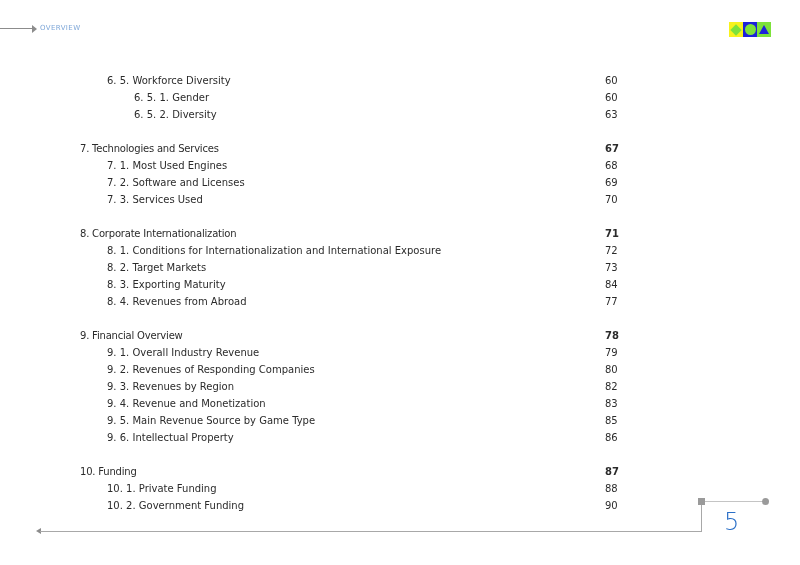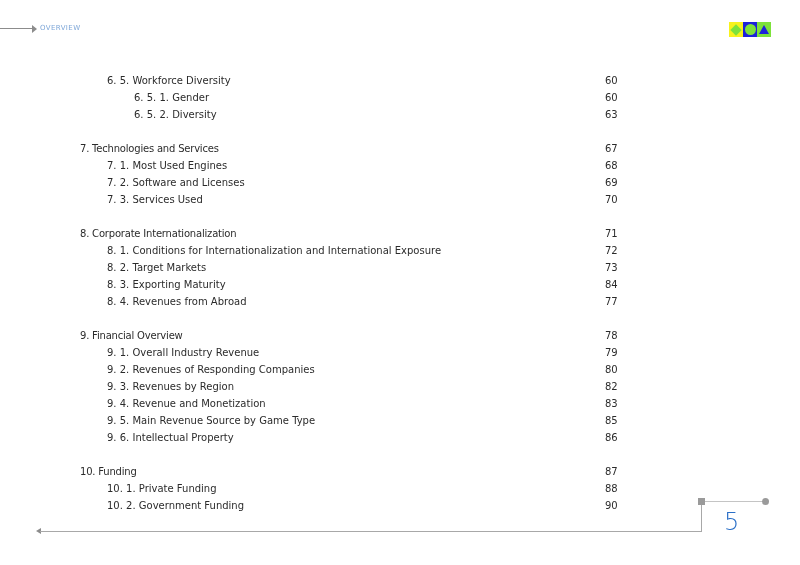--- a/index.html
+++ b/index.html
@@ -22,21 +22,21 @@
   .diamond { position:absolute; left:3px; top:3.5px; width:8px; height:8px; background:#7de23a; transform:rotate(45deg); }
   .circle { position:absolute; left:1.5px; top:2px; width:11px; height:11px; border-radius:50%; background:#7de23a; }
   .triangle { position:absolute; left:2px; top:3px; width:0; height:0;
     border-left:5px solid transparent; border-right:5px solid transparent; border-bottom:9px solid #1d22d9; }
 
   .toc { position:absolute; left:0; top:0; width:800px; }
   .row { position:absolute; left:0; width:658px; height:17px; font-size:10px; line-height:17px; }
   .row .label { position:absolute; white-space:nowrap; }
   .row .page { position:absolute; left:589px;margin-left:16px; }
   .row.lvl0 .label { left:80px; font-weight:normal; letter-spacing:-0.2px; }
-  .row.lvl0 .page { font-weight:normal; }
+  .row.lvl0 .page { font-weight:bold; }
   .row.lvl1 .label { left:107px; }
   .row.lvl2 .label { left:134px; }
 
   .footer-line { position:absolute; left:40px; top:531px; width:662px; height:1px; background:#a8a8a8; }
   .footer-arrow { position:absolute; left:36px; top:528px; width:0; height:0;
     border-top:3.5px solid transparent; border-bottom:3.5px solid transparent; border-right:5px solid #8c8c8c; }
   .footer-vline { position:absolute; left:701px; top:501px; width:1px; height:31px; background:#a8a8a8; }
   .footer-square { position:absolute; left:698px; top:498px; width:7px; height:7px; background:#9a9a9a; }
   .footer-hline { position:absolute; left:705px; top:501px; width:60px; height:1px; background:#c4c4c4; }
   .footer-dot { position:absolute; left:762px; top:498px; width:7px; height:7px; border-radius:50%; background:#9a9a9a; }

